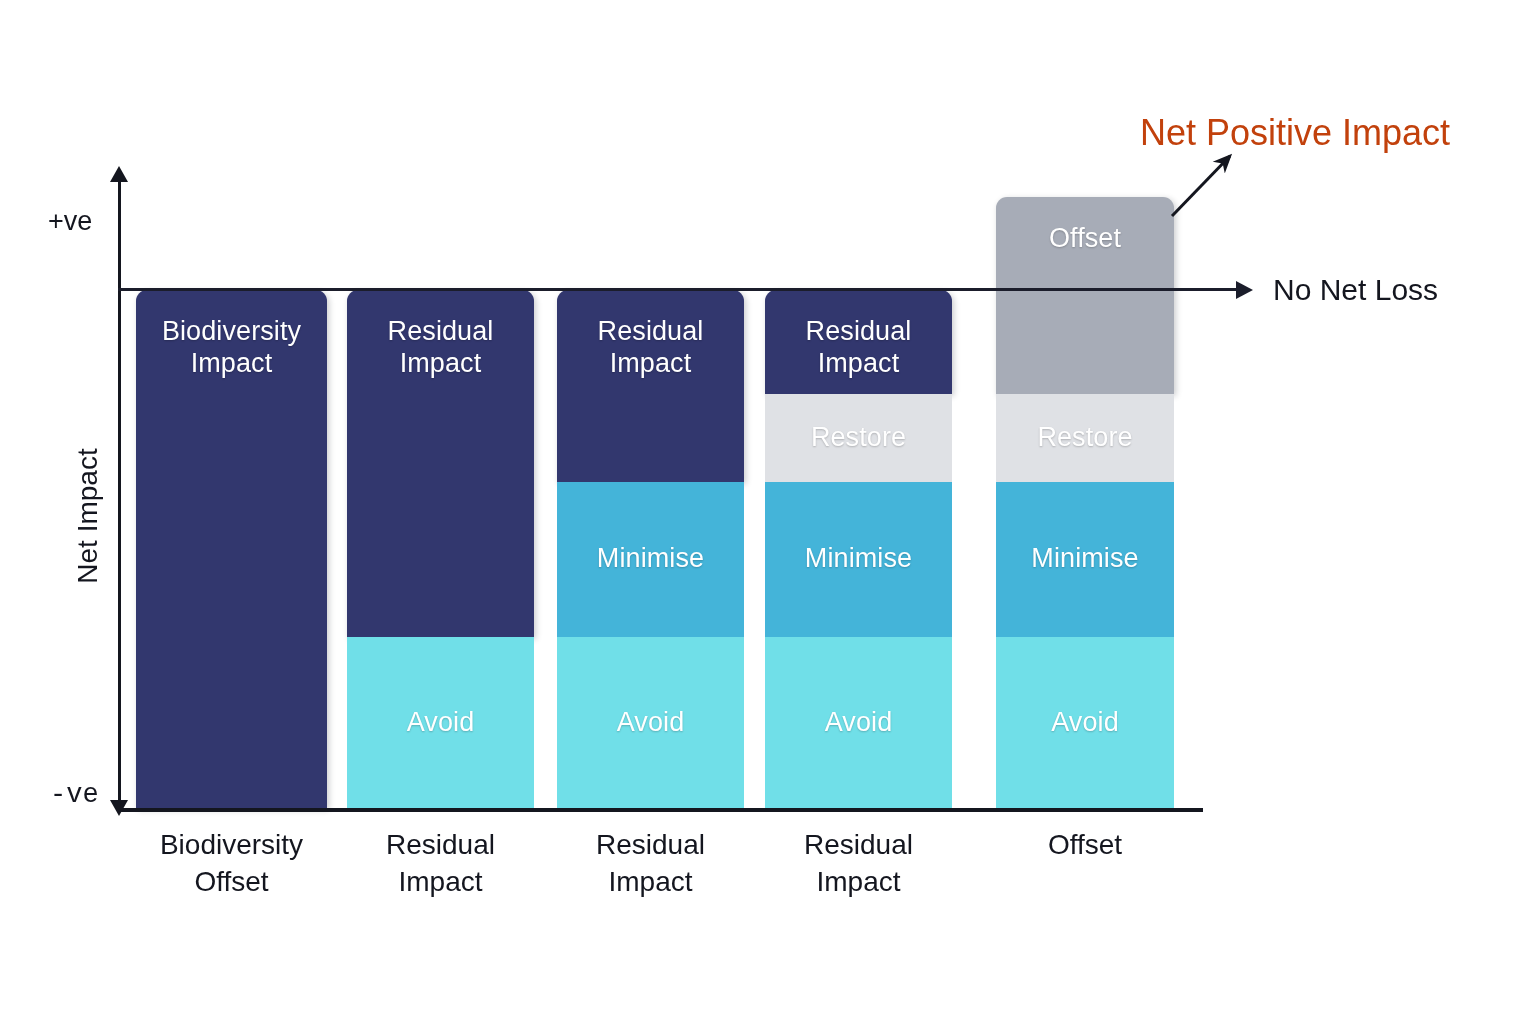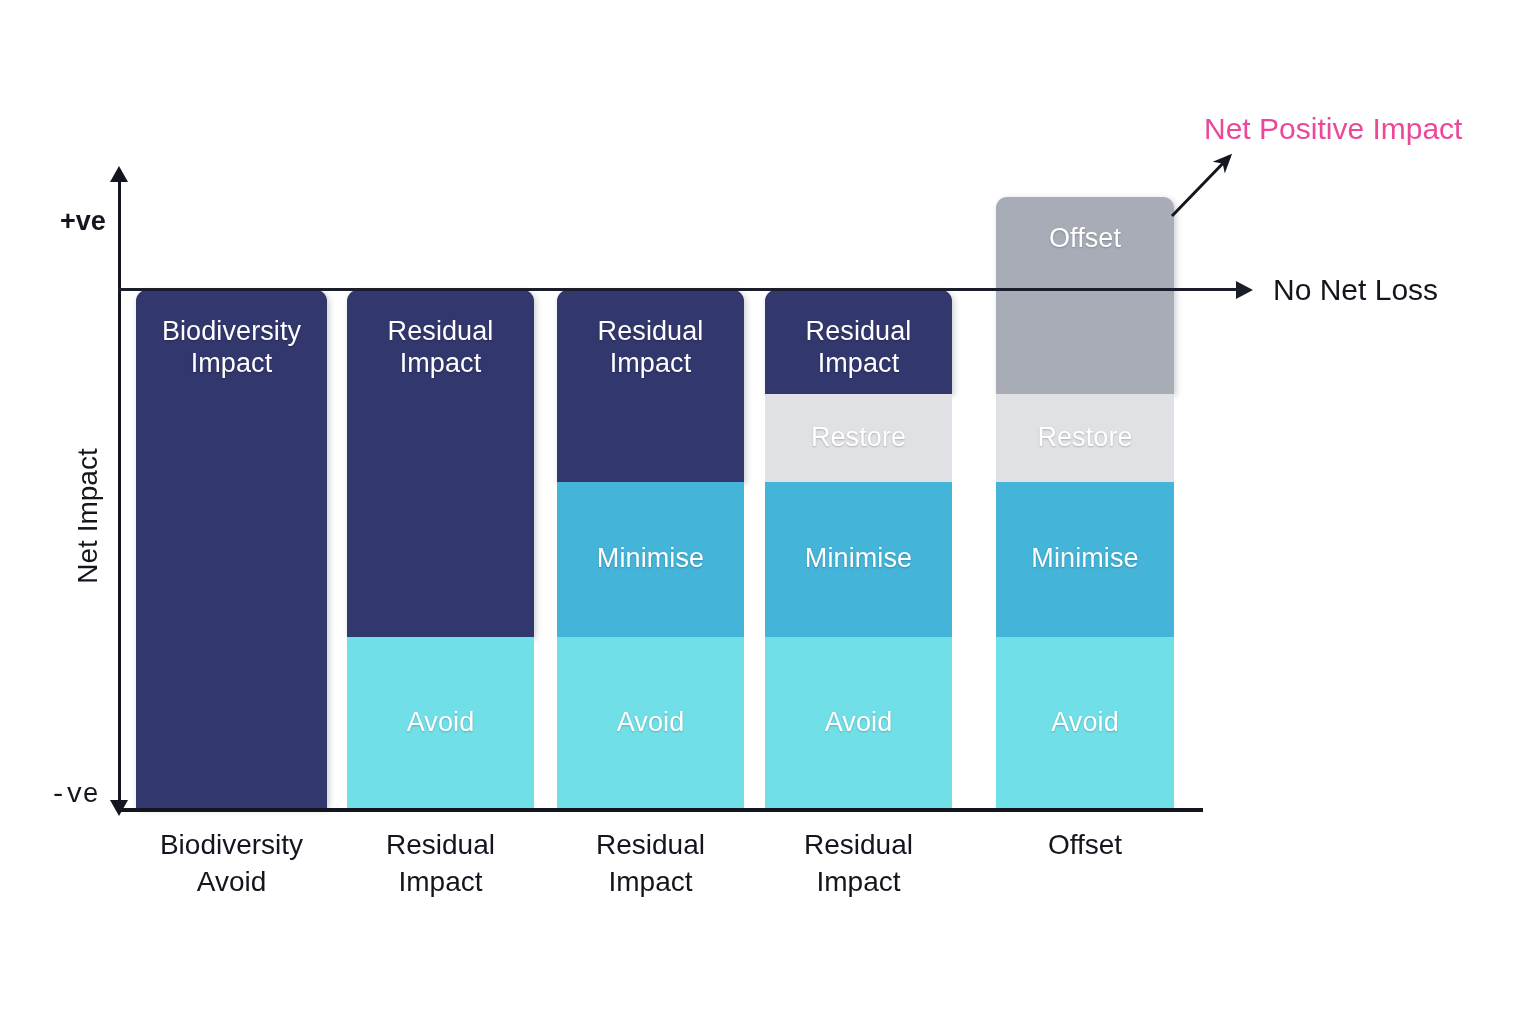--- a/index.html
+++ b/index.html
@@ -61,40 +61,40 @@
     border-left: 17px solid #1b1d2b;
   }
 
   
   .ax-text {
     position: absolute;
     color: #14161f;
     font-size: 27px;
     white-space: nowrap;
   }
-  #label-pos-ve { left: 60px; top: 206px; font-weight: bold; }
+  #label-pos-ve { left: 48px; top: 206px; }
   #label-neg-ve { left: 50px; top: 780px; font-family: Liberation Mono, monospace; }
   #y-axis-title {
     position: absolute;
     left: -22px; top: 500px;
     width: 220px;
     text-align: center;
     transform: rotate(-90deg);
     transform-origin: center center;
     color: #14161f;
     font-size: 28px;
     white-space: nowrap;
   }
 
   
   #npi-label {
     position: absolute;
-    left: 1204px; top: 112px;
-    color: #ec4899;
-    font-size: 30px;
+    left: 1140px; top: 112px;
+    color: #c2410c;
+    font-size: 36px;
     white-space: nowrap;
   }
   #nnl-label {
     position: absolute;
     left: 1266px; top: 273px;
     color: #14161f;
     font-size: 30px;
     white-space: nowrap;
     margin-left: 7px;
   }
@@ -234,21 +234,21 @@
     <defs>
       <marker id="npi-head" markerWidth="7" markerHeight="7" refX="5.4" refY="3.2" orient="auto" markerUnits="strokeWidth">
         <path d="M0,0.4 L6.4,3.2 L0,6 L1.9,3.2 Z" fill="#14161f"></path>
       </marker>
     </defs>
     <line x1="4" y1="68" x2="62" y2="8" stroke="#14161f" stroke-width="3" marker-end="url(#npi-head)"></line>
   </svg>
 
   <div id="xticks">
       <div class="xtick" style="left: 136px; width: 191px;">Biodiversity
-Avoid</div>
+Offset</div>
       <div class="xtick" style="left: 347px; width: 187px;">Residual
 Impact</div>
       <div class="xtick" style="left: 557px; width: 187px;">Residual
 Impact</div>
       <div class="xtick" style="left: 765px; width: 187px;">Residual
 Impact</div>
       <div class="xtick" style="left: 996px; width: 178px;">Offset</div>
     </div>
 
 </div>

